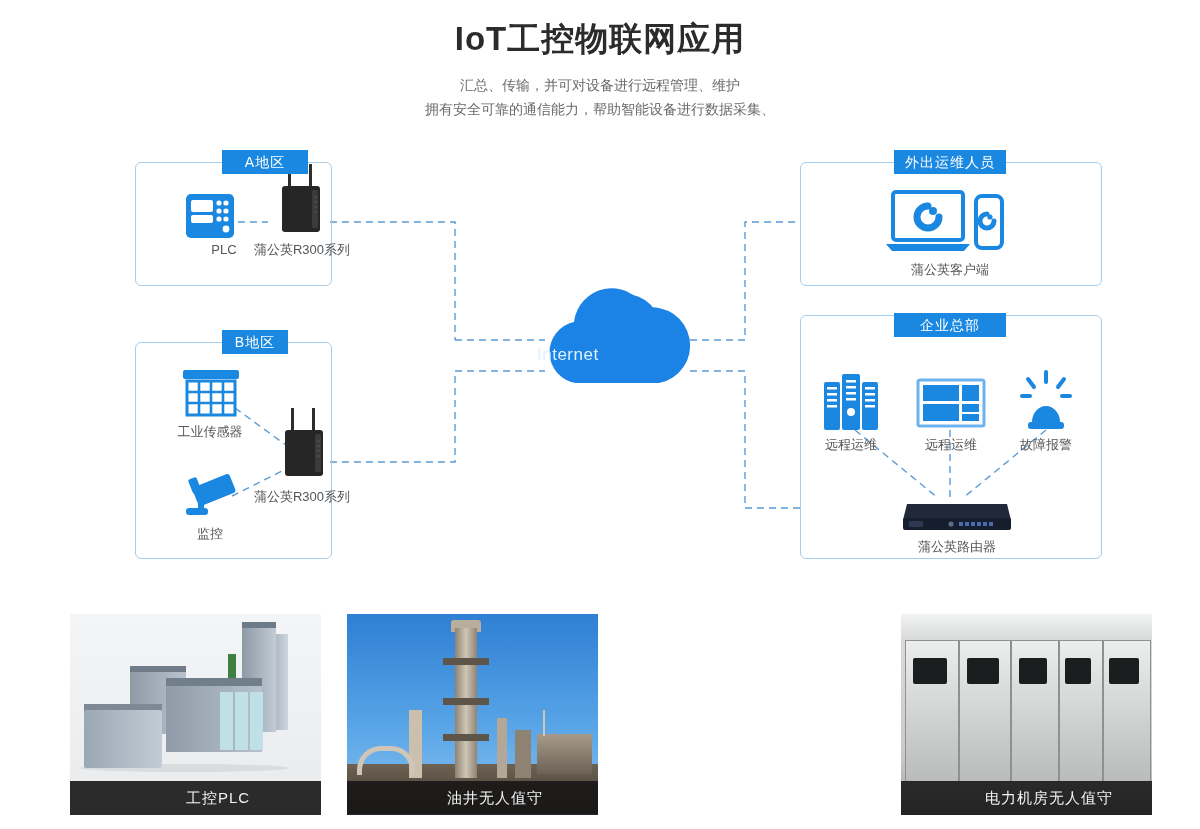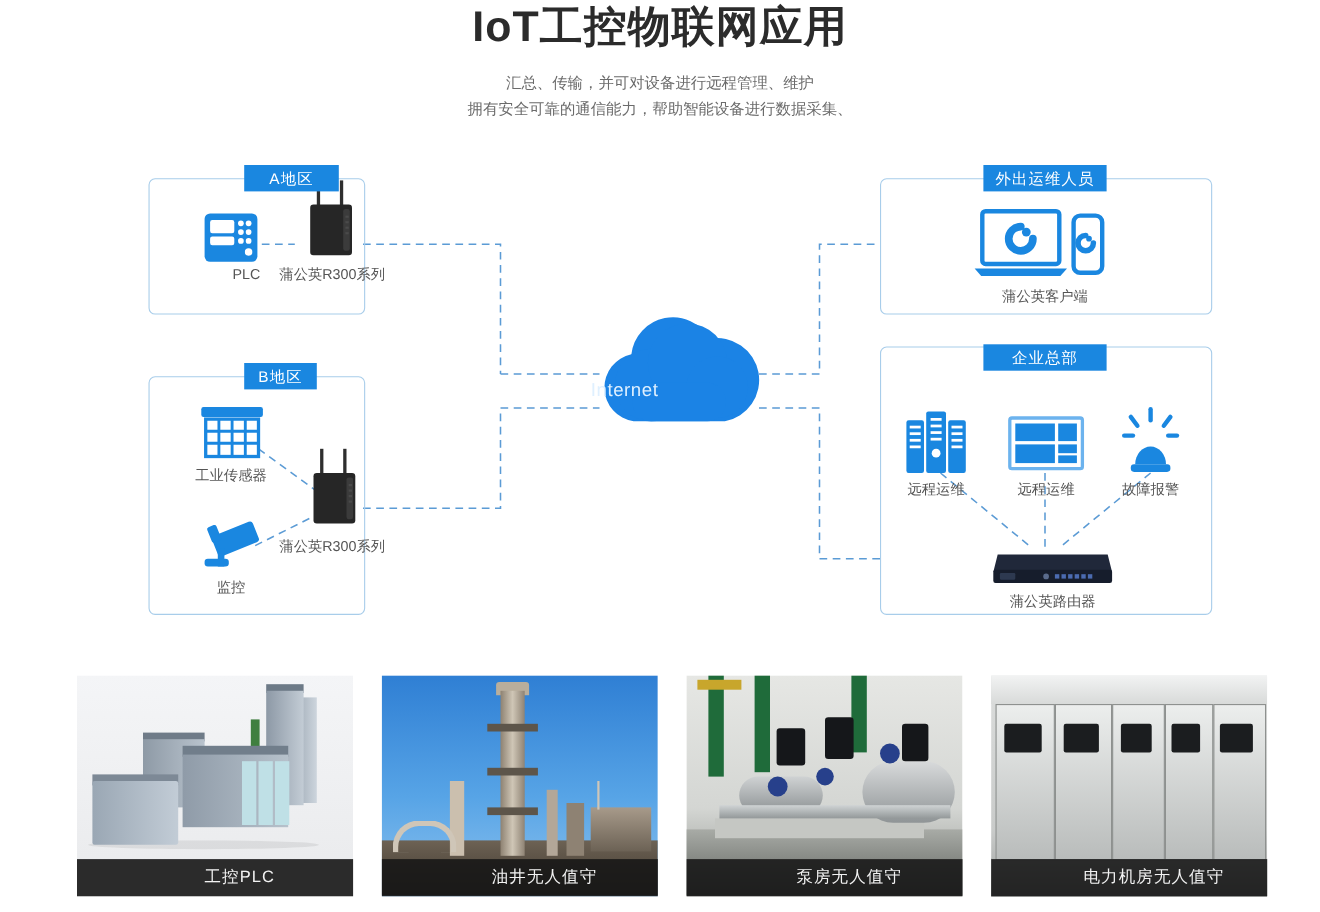--- a/index.html
+++ b/index.html
@@ -6,21 +6,21 @@
   body{
     width:1200px;height:829px;background:#ffffff;
     font-family:"Liberation Sans","DejaVu Sans",sans-serif;
     color:#333;overflow:hidden;position:relative;
   }
   .page{position:relative;width:1200px;height:829px;}
 
   
   .hd{position:absolute;left:0;top:0;width:1200px;text-align:center;}
   .hd h1{
-    margin:0;font-size:39px;font-weight:bold;
+    margin:0;padding-top:18px;font-size:33px;font-weight:bold;
     color:#2b2b2b;letter-spacing:1px;line-height:1.3;
   }
   .hd .sub{
     margin:12px auto 0;width:420px;font-size:14px;color:#6b6b6b;
     line-height:1.75;
   }
 
   
   .diagram{position:absolute;left:0;top:130px;width:1200px;height:460px;}
   .diagram svg{position:absolute;left:0;top:0;}
@@ -386,40 +386,20 @@
         <i class="tcap"></i>
           <i class="tower"></i>
         <i class="r1"></i>
           <i class="r2"></i>
           <i class="r3"></i>
           <i class="pipe"></i>
       </div>
       <div class="cap">油井无人值守</div>
     </div>
 
-    <div class="card" style="left:624px;">
-      <div class="photo p3">
-        <i class="g1"></i>
-          <i class="g2"></i>
-          <i class="g3"></i>
-          <i class="ybar"></i>
-        <i class="base"></i>
-          <i class="plinth"></i>
-        <i class="tank"></i>
-          <i class="tank2"></i>
-          <i class="pipeh"></i>
-        <i class="m1"></i>
-          <i class="m2"></i>
-          <i class="m3"></i>
-        <i class="v1"></i>
-          <i class="v2"></i>
-          <i class="v3"></i>
-      </div>
-      <div class="cap">泵房无人值守</div>
-    </div>
 
     <div class="card" style="left:901px;">
       <div class="photo p4">
         <i class="ceil"></i>
           <i class="floor"></i>
         <i class="cab k1"></i>
           <i class="cab k2"></i>
           <i class="cab k3"></i>
           <i class="cab k4"></i>
           <i class="cab k5"></i>

